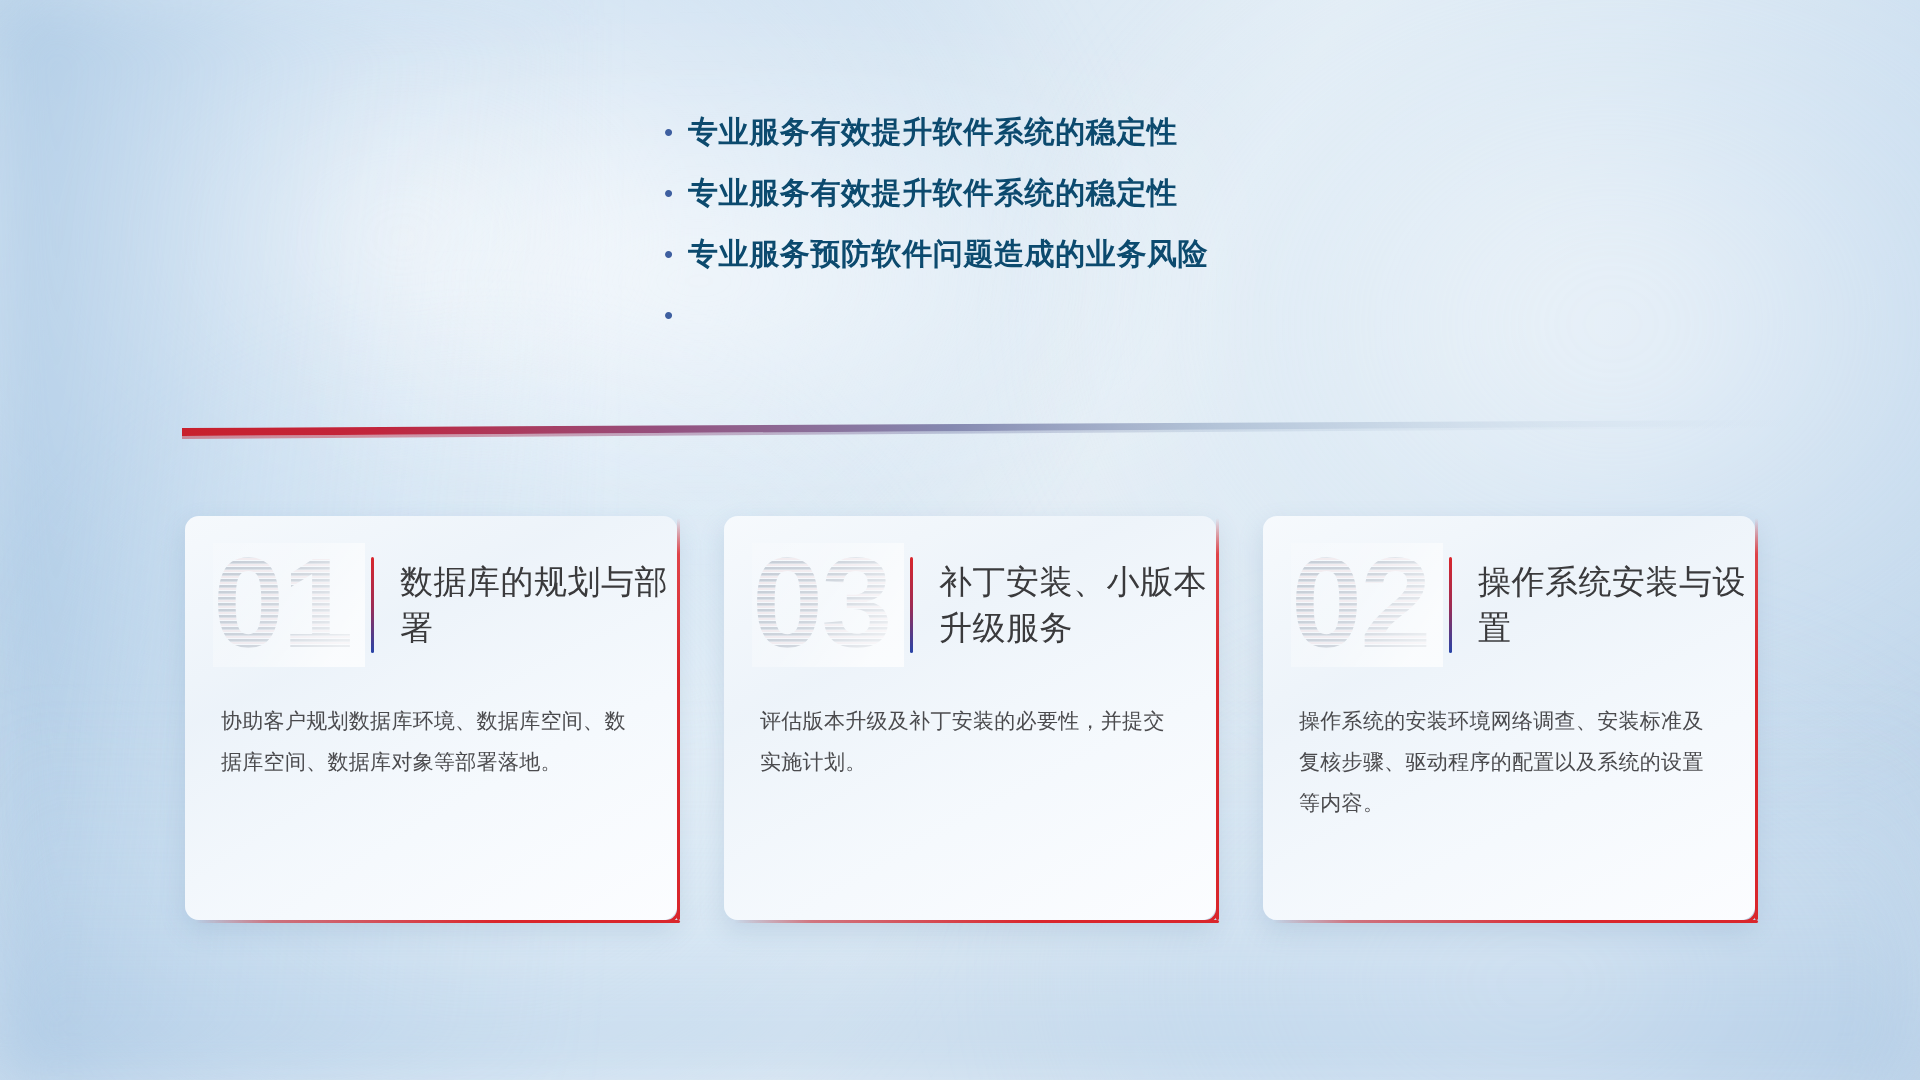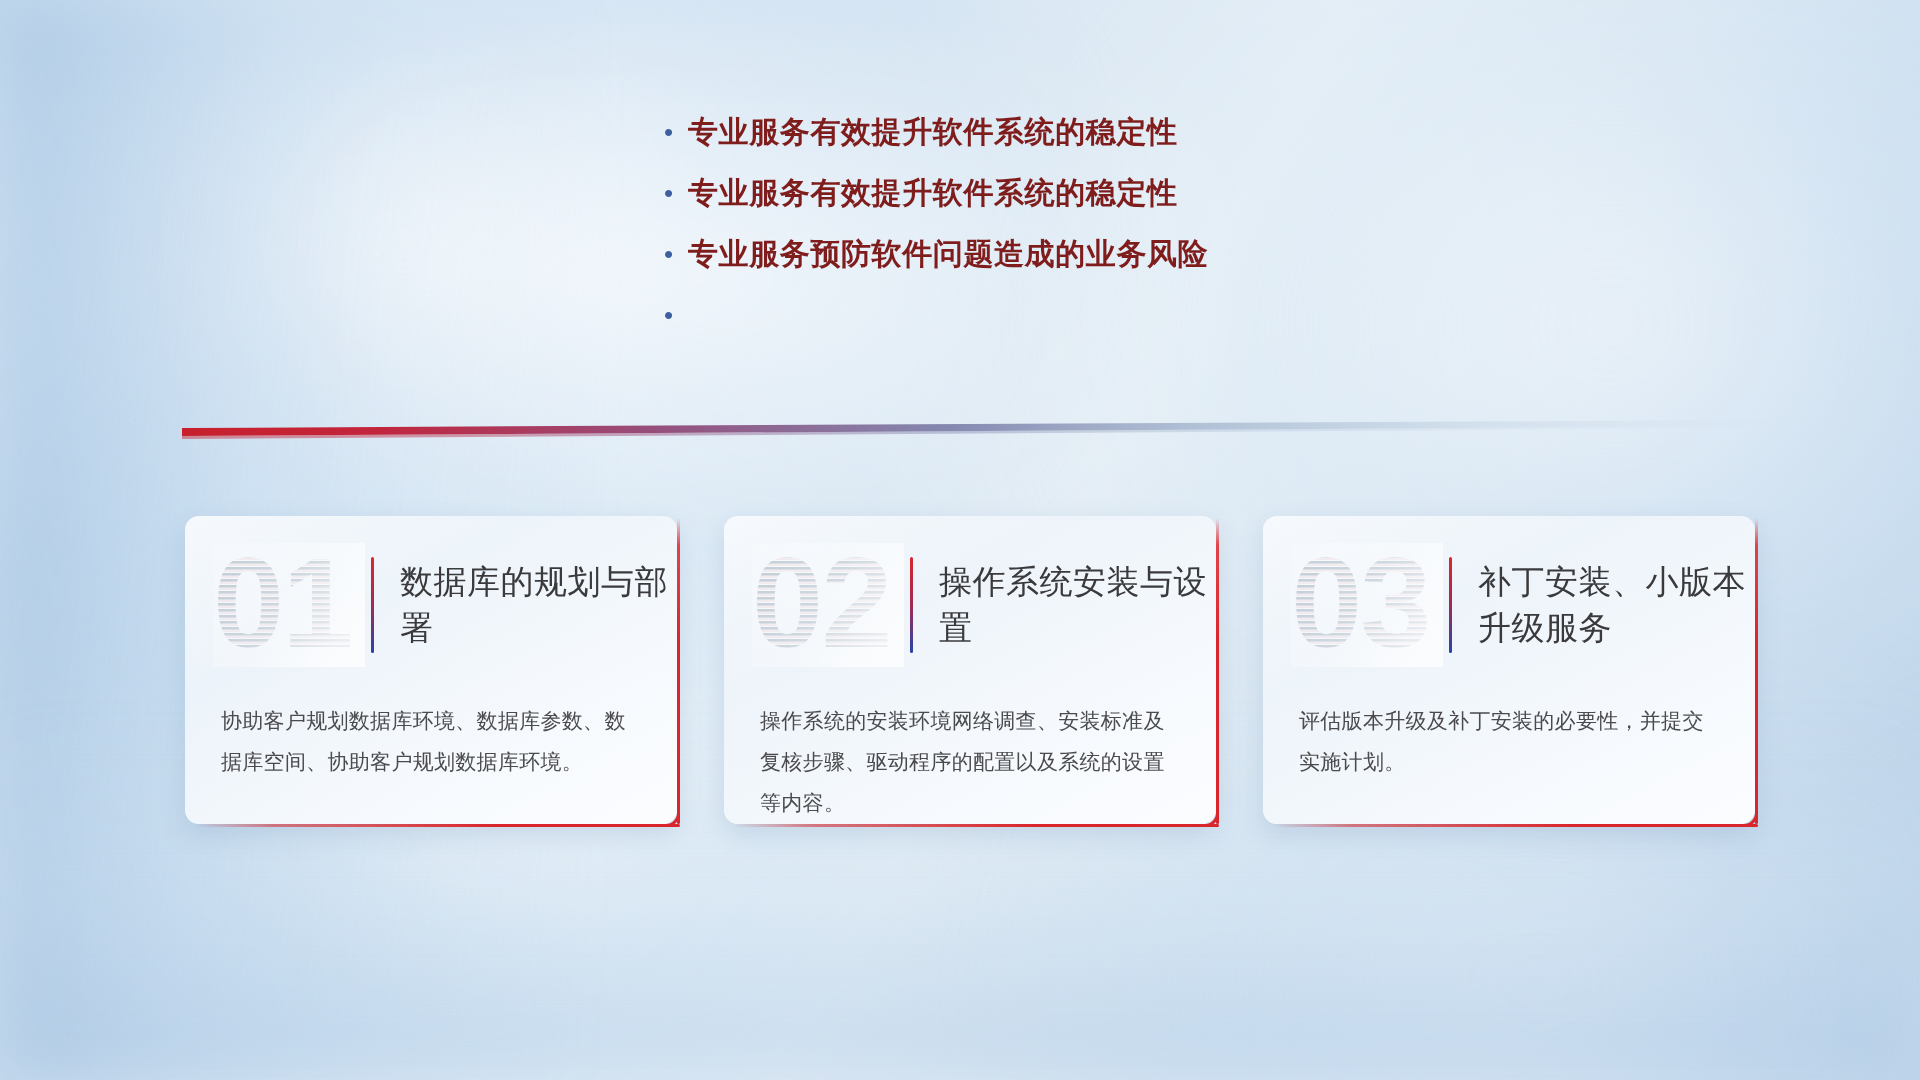--- a/index.html
+++ b/index.html
@@ -143,21 +143,21 @@
     color: #3e5fa0;
     font-size: 26px;
     line-height: 40px;
     text-align: left;
     padding-left: 4px;
     box-sizing: border-box;
   }
   .bullet-text {
     font-size: 30px;
     line-height: 40px;
-    color: #7f1d1d;
+    color: #0c4a6e;
     font-weight: 600;
     letter-spacing: 0.6px;
     white-space: nowrap;
   }
 
   
   .divider {
     position: absolute;
     left: 182px;
     top: 420px;
@@ -170,21 +170,21 @@
     position: absolute;
     left: 185px;
     top: 516px;
     width: 1570px;
     display: flex;
     justify-content: space-between;
   }
   .card {
     position: relative;
     width: 492px;
-    height: 308px;
+    height: 404px;
     border-radius: 14px;
     background: linear-gradient(152deg,
       rgba(247,250,253,0.97) 0%,
       rgba(238,244,250,0.95) 32%,
       rgba(245,249,253,0.97) 62%,
       rgba(252,253,255,0.99) 100%);
     box-shadow: 0 10px 26px rgba(95,130,170,0.20);
     overflow: visible;
   }
   
@@ -355,21 +355,55 @@
             <g>
               <text x="0" y="104" font-family="'Liberation Sans', sans-serif" font-size="128" font-weight="700" fill="url(#p1)" letter-spacing="-2">01</text>
               <rect x="0" y="0" width="152" height="124" fill="url(#f1)"></rect>
             </g>
           </svg>
         </div>
         <div class="card-bar"></div>
         <div class="card-title">数据库的规划与部署</div>
       </div>
 
-      <div class="card-body">协助客户规划数据库环境、数据库参数、数据库空间、协助客户规划数据库环境。</div>
+      <div class="card-body">协助客户规划数据库环境、数据库空间、数据库空间、数据库对象等部署落地。</div>
+    </div>
+
+    <div class="card">
+      <div class="card-accent">
+        <div class="edge-right"></div>
+        <div class="edge-bottom"></div>
+        <div class="corner-br"></div>
+      </div>
+
+      <div class="card-head">
+        <div class="card-num">
+          <svg width="152" height="124" viewBox="0 0 152 124" xmlns="http://www.w3.org/2000/svg">
+            <defs>
+              <pattern id="p3" width="6" height="6" patternUnits="userSpaceOnUse">
+                <rect x="0" y="0" width="6" height="2.6" fill="#8a96a8" opacity="0.55"></rect>
+                <rect x="0" y="3.6" width="6" height="0.8" fill="#d06a74" opacity="0.30"></rect>
+              </pattern>
+              <linearGradient id="f3" x1="0" y1="0" x2="1" y2="0.5">
+                <stop offset="0%" stop-color="#ffffff" stop-opacity="0.15"></stop>
+                <stop offset="55%" stop-color="#ffffff" stop-opacity="0.35"></stop>
+                <stop offset="100%" stop-color="#ffffff" stop-opacity="0.72"></stop>
+              </linearGradient>
+            </defs>
+            <g>
+              <text x="0" y="104" font-family="'Liberation Sans', sans-serif" font-size="128" font-weight="700" fill="url(#p3)" letter-spacing="-2">03</text>
+              <rect x="0" y="0" width="152" height="124" fill="url(#f3)"></rect>
+            </g>
+          </svg>
+        </div>
+        <div class="card-bar"></div>
+        <div class="card-title">补丁安装、小版本升级服务</div>
+      </div>
+
+      <div class="card-body">评估版本升级及补丁安装的必要性，并提交实施计划。</div>
     </div>
 
     <div class="card">
       <div class="card-accent">
         <div class="edge-right"></div>
         <div class="edge-bottom"></div>
         <div class="corner-br"></div>
       </div>
 
       <div class="card-head">
@@ -392,48 +426,14 @@
             </g>
           </svg>
         </div>
         <div class="card-bar"></div>
         <div class="card-title">操作系统安装与设置</div>
       </div>
 
       <div class="card-body">操作系统的安装环境网络调查、安装标准及复核步骤、驱动程序的配置以及系统的设置等内容。</div>
     </div>
 
-    <div class="card">
-      <div class="card-accent">
-        <div class="edge-right"></div>
-        <div class="edge-bottom"></div>
-        <div class="corner-br"></div>
-      </div>
-
-      <div class="card-head">
-        <div class="card-num">
-          <svg width="152" height="124" viewBox="0 0 152 124" xmlns="http://www.w3.org/2000/svg">
-            <defs>
-              <pattern id="p3" width="6" height="6" patternUnits="userSpaceOnUse">
-                <rect x="0" y="0" width="6" height="2.6" fill="#8a96a8" opacity="0.55"></rect>
-                <rect x="0" y="3.6" width="6" height="0.8" fill="#d06a74" opacity="0.30"></rect>
-              </pattern>
-              <linearGradient id="f3" x1="0" y1="0" x2="1" y2="0.5">
-                <stop offset="0%" stop-color="#ffffff" stop-opacity="0.15"></stop>
-                <stop offset="55%" stop-color="#ffffff" stop-opacity="0.35"></stop>
-                <stop offset="100%" stop-color="#ffffff" stop-opacity="0.72"></stop>
-              </linearGradient>
-            </defs>
-            <g>
-              <text x="0" y="104" font-family="'Liberation Sans', sans-serif" font-size="128" font-weight="700" fill="url(#p3)" letter-spacing="-2">03</text>
-              <rect x="0" y="0" width="152" height="124" fill="url(#f3)"></rect>
-            </g>
-          </svg>
-        </div>
-        <div class="card-bar"></div>
-        <div class="card-title">补丁安装、小版本升级服务</div>
-      </div>
-
-      <div class="card-body">评估版本升级及补丁安装的必要性，并提交实施计划。</div>
-    </div>
-
   </div>
 </div>
 
 </body></html>

